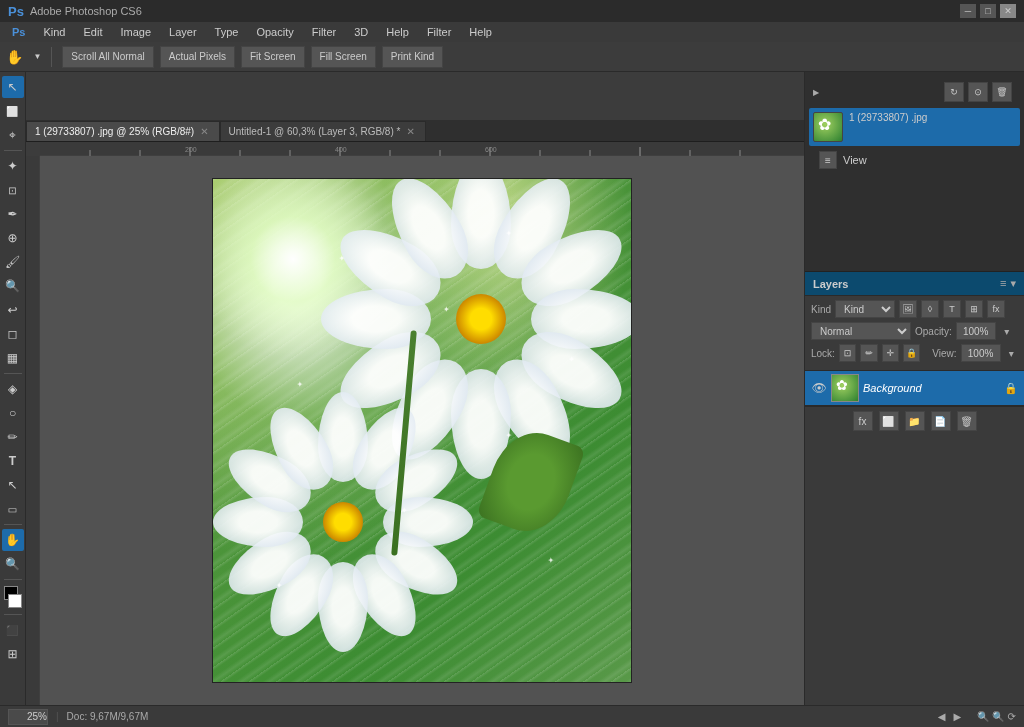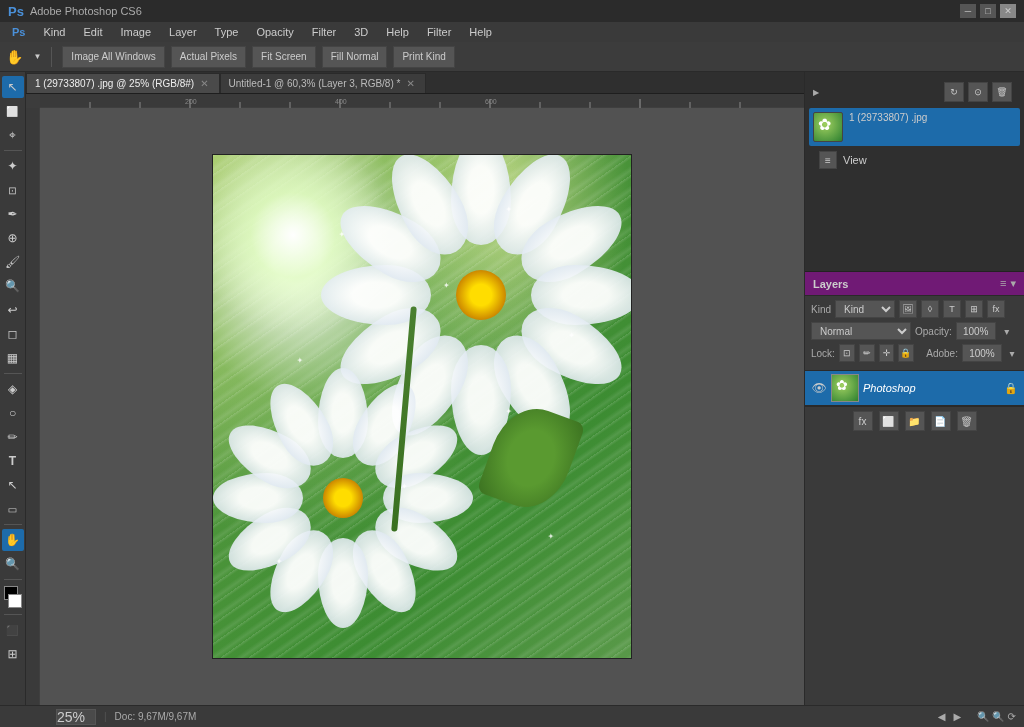--- a/index.html
+++ b/index.html
@@ -156,20 +156,21 @@
     }
 
     
     #tab-bar {
       height: 22px;
       background: #2f2f2f;
       display: flex;
       align-items: flex-end;
       border-bottom: 1px solid #1e1e1e;
       position: relative;
+      margin-top: 48px;
     }
     .tab {
       height: 20px;
       background: #3c3c3c;
       border: 1px solid #2a2a2a;
       border-bottom: none;
       padding: 0 10px 0 8px;
       display: flex;
       align-items: center;
       gap: 6px;
@@ -385,21 +386,21 @@
     }
 
     
     #layers-panel {
       flex: 1;
       display: flex;
       flex-direction: column;
     }
     .layers-header {
       height: 24px;
-      background: #701a75;
+      background: #0c4a6e;
       border-bottom: 1px solid #2a2a2a;
       display: flex;
       align-items: center;
       justify-content: space-between;
       padding: 0 8px;
     }
     .layers-title {
       font-size: 11px;
       font-weight: bold;
       color: #ccc;
@@ -546,24 +547,23 @@
       padding: 0 8px;
       gap: 8px;
       font-size: 10px;
       color: #aaa;
     }
     .status-zoom {
       width: 40px;
       background: #4a4a4a;
       border: 1px solid #555;
       color: #ccc;
-      font-size: 14px;
-      text-align: left;
+      font-size: 10px;
+      text-align: right;
       height: 16px;
-      margin-left: 48px;
     }
     .status-separator { color: #555; }
     .status-nav-btn {
       background: none;
       border: none;
       color: #aaa;
       cursor: pointer;
       font-size: 10px;
     }
 
@@ -640,24 +640,24 @@
   <span class="menu-item">3D</span>
   <span class="menu-item">Help</span>
   <span class="menu-item">Filter</span>
   <span class="menu-item">Help</span>
 </div>
 
 <div id="options-bar">
   <span class="hand-icon">✋</span>
   <span style="font-size:8px;">▼</span>
   <div class="options-separator"></div>
-  <button class="options-btn">Image All Windows</button>
+  <button class="options-btn">Scroll All Normal</button>
   <button class="options-btn">Actual Pixels</button>
   <button class="options-btn">Fit Screen</button>
-  <button class="options-btn">Fill Normal</button>
+  <button class="options-btn">Fill Screen</button>
   <button class="options-btn">Print Kind</button>
 </div>
 
 <div id="main-layout">
 
   <div id="left-toolbar">
     <div class="tool-btn active" title="Move Tool">↖</div>
     <div class="tool-btn" title="Marquee Tool" style="font-size:10px;">⬜</div>
     <div class="tool-btn" title="Lasso Tool">⌖</div>
     <div class="tool-separator"></div>
@@ -848,30 +848,30 @@
           <span class="layers-label">Opacity:</span>
           <input type="text" class="opacity-input" value="100%" style="">
           <div class="panel-collapse">▾</div>
         </div>
         <div class="layers-row">
           <span class="layers-label">Lock:</span>
           <div class="layers-icon-btn">⊡</div>
           <div class="layers-icon-btn">✏</div>
           <div class="layers-icon-btn">✛</div>
           <div class="layers-icon-btn">🔒</div>
-          <span class="layers-label" style="margin-left:8px;">Adobe:</span>
+          <span class="layers-label" style="margin-left:8px;">View:</span>
           <input type="text" class="opacity-input" value="100%" style="">
           <div class="panel-collapse">▾</div>
         </div>
       </div>
 
       <div class="layer-item">
         <div class="layer-visibility">👁</div>
         <div class="layer-thumb"></div>
-        <span class="layer-name">Photoshop</span>
+        <span class="layer-name">Background</span>
         <span class="layer-lock">🔒</span>
       </div>
 
       <div class="panel-actions">
         <div class="panel-action-btn">fx</div>
         <div class="panel-action-btn">⬜</div>
         <div class="panel-action-btn">📁</div>
         <div class="panel-action-btn">📄</div>
         <div class="panel-action-btn">🗑</div>
       </div>

